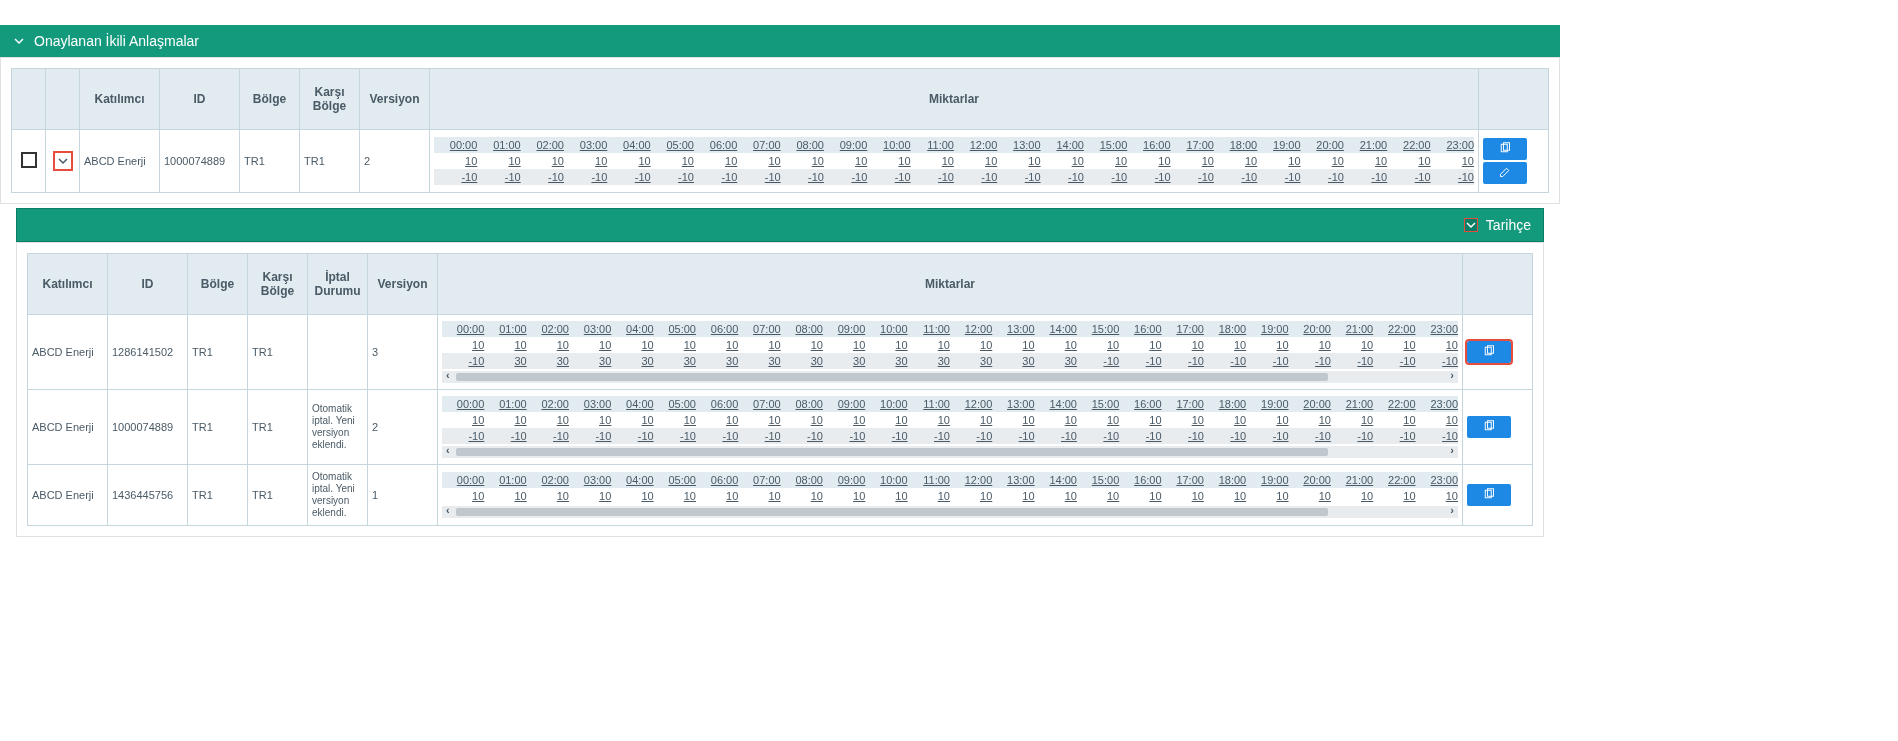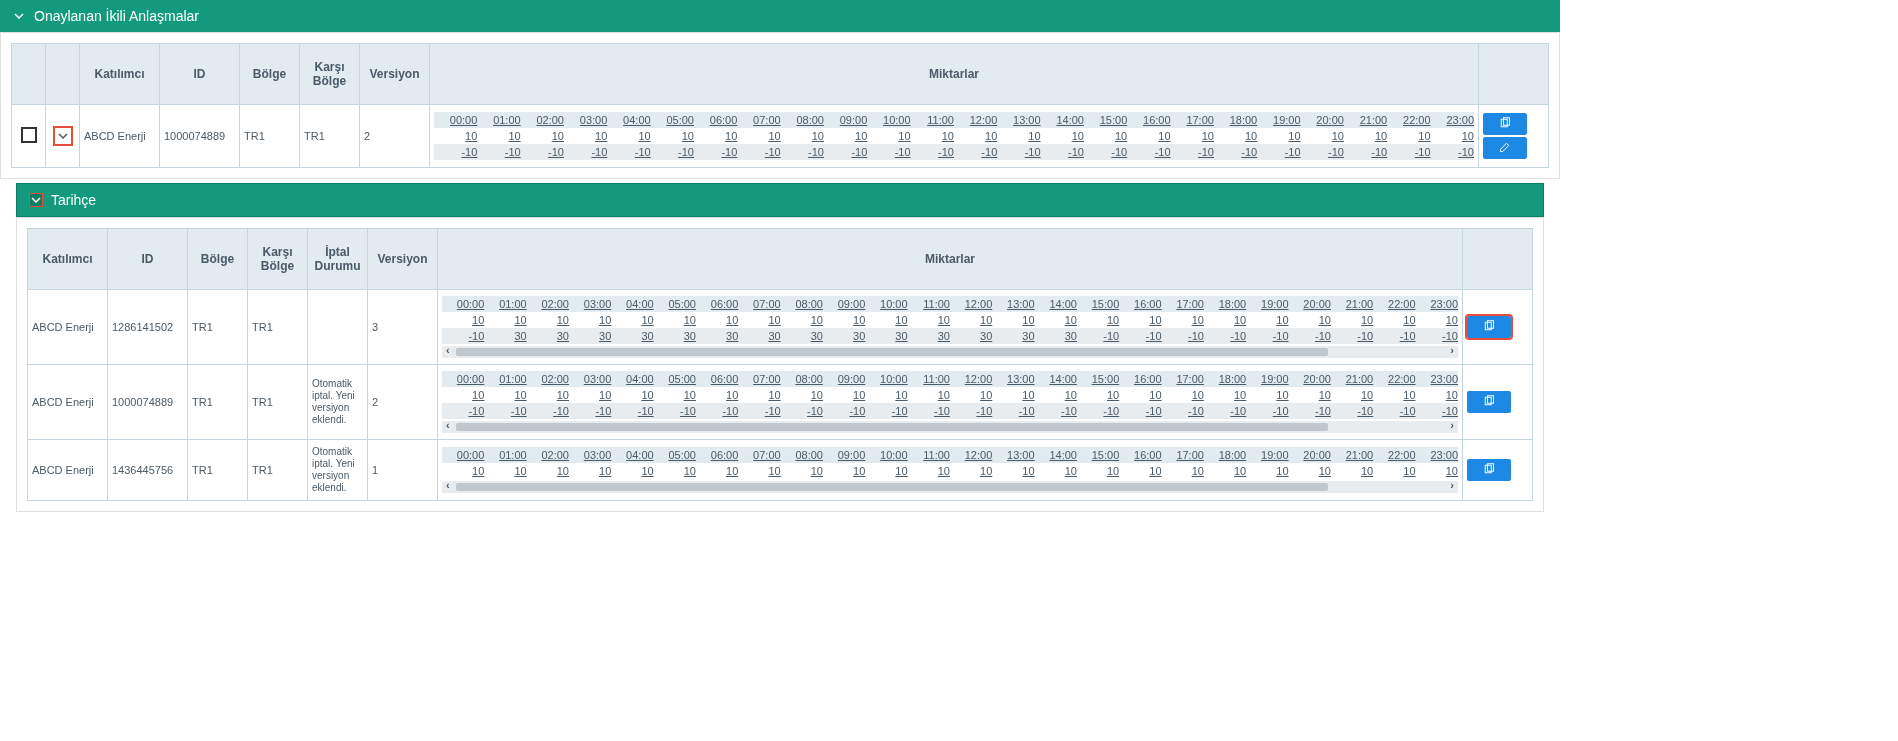--- a/index.html
+++ b/index.html
@@ -1,18 +1,18 @@
 <!DOCTYPE html>
 <html><head>
 <meta charset="utf-8">
 <style>
 * { box-sizing: border-box; margin: 0; padding: 0; font-family: Arial, Helvetica, sans-serif; }
 body { background: #fff; font-size: 12px; color: #2f4f4f; }
 .wrap { width: 1560px; margin: 0; }
-.panel-header { background: #139a7d; color: #fff; padding: 8px 12px; display: flex; align-items: center; gap: 8px; font-size: 14px; }
+.panel-header { background: #139a7d; color: #fff; padding: 8px 12px; display: flex; align-items: center; gap: 8px; font-size: 14px; margin-top: 25px; }
 .panel-header .chev { width: 14px; height: 14px; border: 1px solid transparent; display: inline-flex; align-items: center; justify-content: center; }
 .panel-header.history { border: 1px solid #0c7e65; }
 .panel-header.history .chev { border: 1px solid #e74c3c; background: #0c7e65; }
 .panel-body { padding: 10px; background: #fff; border: 1px solid #e0e0e0; }
 .main-table { width: 100%; border-collapse: collapse; table-layout: fixed; }
 .main-table th { background: #e1ebf0; color: #4a5a66; font-weight: bold; padding: 16px 6px; border: 1px solid #c5d6de; font-size: 12px; }
 .main-table td { border: 1px solid #c5d6de; padding: 6px 4px; vertical-align: middle; font-size: 11px; color: #4a5a66; }
 .checkbox { width: 16px; height: 16px; border: 2px solid #333; display: inline-block; }
 .expand-btn { width: 20px; height: 20px; border: 2px solid #e74c3c; display: inline-flex; align-items: center; justify-content: center; color: #4a5a66; cursor: pointer; }
 .hours-table { width: 100%; border-collapse: collapse; text-decoration: underline; }
@@ -176,21 +176,21 @@
           <svg width="12" height="12" viewBox="0 0 16 16">
                   <path d="M2 11 L10 3 L13 6 L5 14 L2 14 Z" fill="none" stroke="#fff" stroke-width="1.3"></path>
                 </svg>
         </button>
       </td>
     </tr>
   </tbody>
 </table>
 </div>
 
-<div class="panel-header history" style="margin: 4px 16px 0 16px;">
+<div class="panel-header history" style="margin: 4px 16px 0 16px; justify-content: flex-end;">
   <span class="chev">
     <svg width="10" height="10" viewBox="0 0 10 10">
           <path d="M1 3 L5 7 L9 3" stroke="#fff" stroke-width="1.5" fill="none"></path>
         </svg>
   </span>
   <span>Tarihçe</span>
 </div>
 
 <div class="panel-body" style="margin: 0 16px;">
 <table class="main-table">

